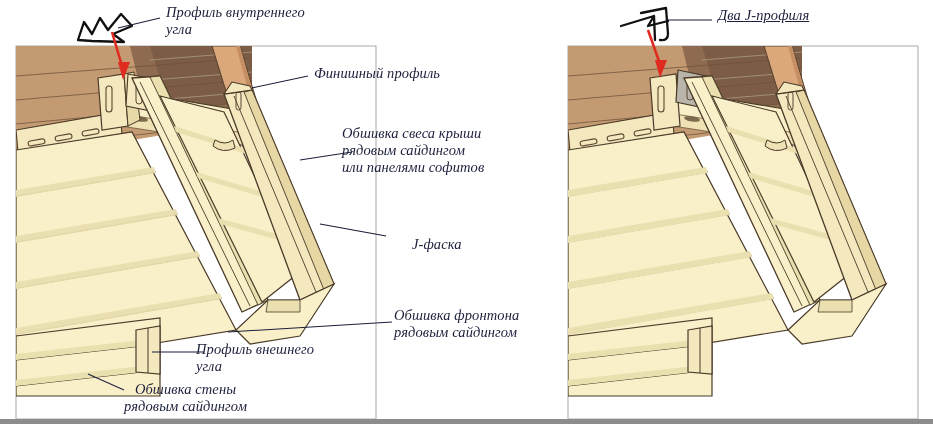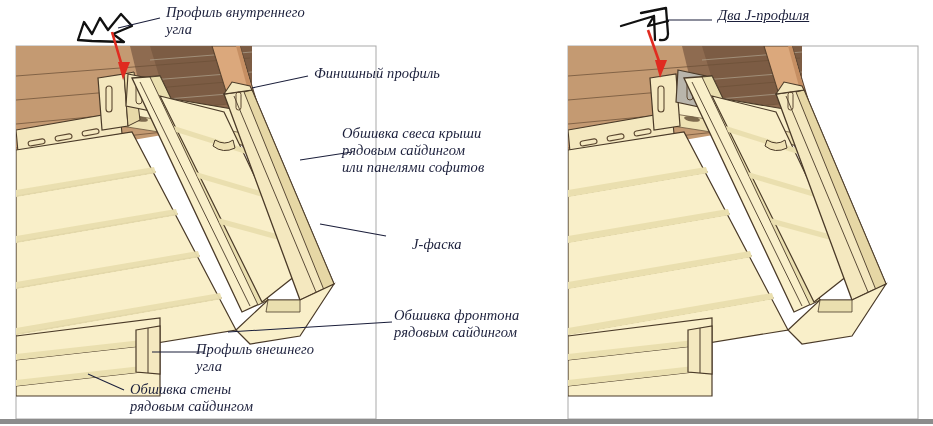--- a/index.html
+++ b/index.html
@@ -312,19 +312,19 @@
 или панелями софитов</div>
 
   <div class="lbl" style="left:392px;top:236px;margin-left:20px;">J-фаска</div>
 
   <div class="lbl" style="left:394px;top:307px;">Обшивка фронтона
 рядовым сайдингом</div>
 
   <div class="lbl" style="left:196px;top:341px;">Профиль внешнего
 угла</div>
 
-  <div class="lbl" style="left:130px;top:381px;">Обшивка стены
+  <div class="lbl" style="left:124px;top:381px;text-align:center;">Обшивка стены
 рядовым сайдингом</div>
 
   <div class="lbl" style="left:718px;top:7px;text-decoration:underline;">Два J-профиля</div>
 
   <div class="bottombar"></div>
 </div>
 
 </body></html>

